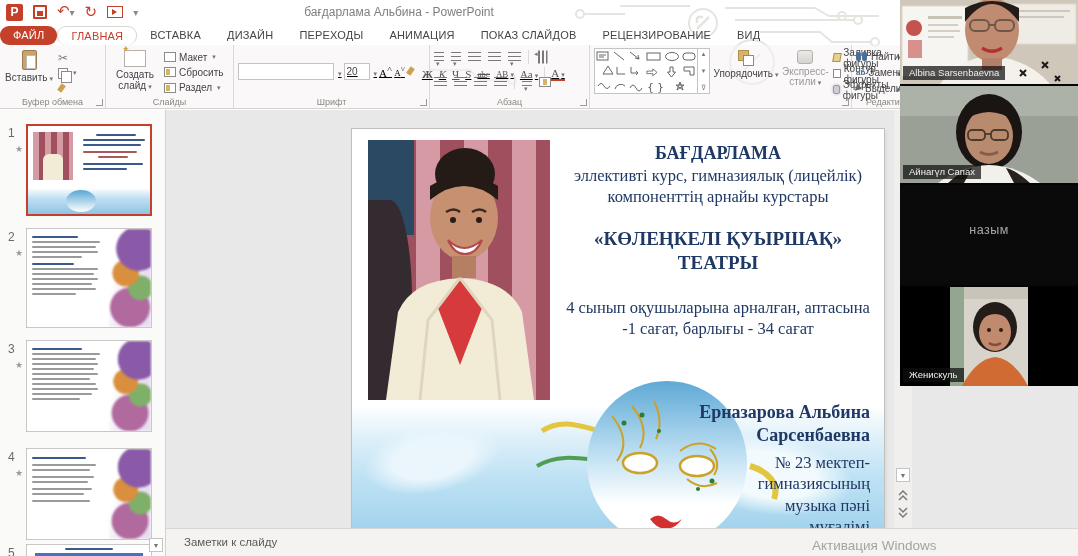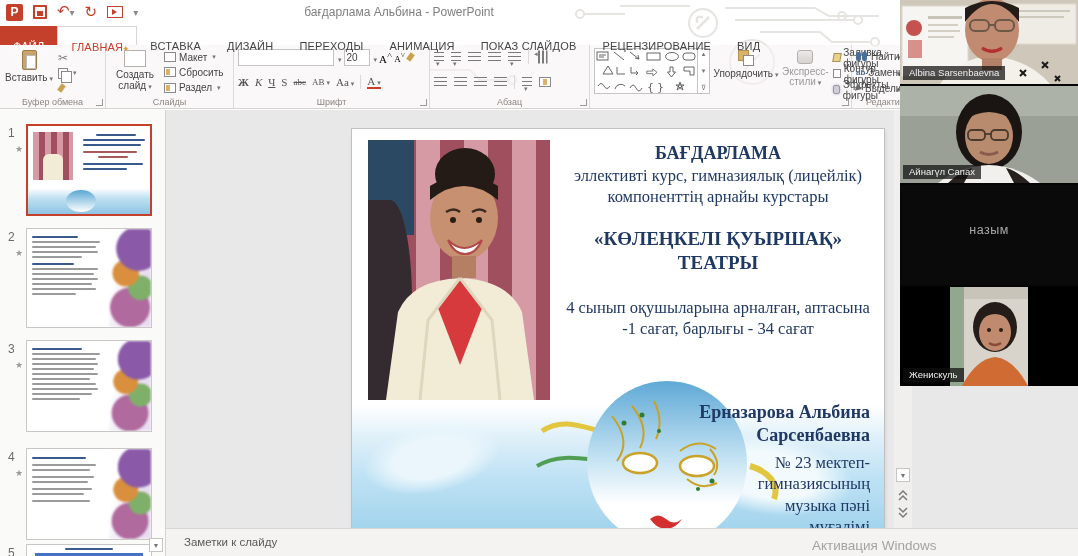--- a/index.html
+++ b/index.html
@@ -19,21 +19,21 @@
   .i-save::after { content:""; position:absolute; left:2px; top:4px; width:6px; height:5px; background:#C5402A; }
   .qat-glyph { color:#C5402A; font-size:15px; line-height:16px; }
   .qat-show { width:16px; height:12px; border:1.5px solid #C5402A; position:relative; }
   .qat-show::after { content:""; position:absolute; left:4px; top:2px; border-left:5px solid #C5402A;
                      border-top:3px solid transparent; border-bottom:3px solid transparent; }
   .qat-more { color:#8a8a8a; font-size:10px; }
   .win-title { position:absolute; left:0; right:280px; top:5px; text-align:center; font-size:12px; color:#7f7f7f; }
 
   
   .tabrow { position:absolute; left:0; top:26px; width:1078px; height:19px; display:flex; z-index:2; }
-  .tab { padding:14px 13px 0 13px; font-size:11px; color:#444; letter-spacing:.2px; cursor:default; }
+  .tab { padding:3px 13px 0 13px; font-size:11px; color:#444; letter-spacing:.2px; cursor:default;border-radius:9px; }
   .tab.file { background:#C5402A; color:#fff; }
   .tab.active { background:#fff; color:#C5402A; border:1px solid #d8d6d3; border-bottom:none; }
 
   
   .ribbon { position:absolute; left:0; top:45px; width:1078px; height:64px; display:flex; z-index:1;
             border-bottom:1px solid #d4d2cf; background:rgba(246,244,243,.6); }
   .rgroup { position:relative; height:100%; border-right:1px solid #ddd9d6; padding:3px 4px 14px 4px;
             display:flex; gap:4px; }
   .glabel { position:absolute; left:0; right:0; bottom:1px; text-align:center; font-size:9px; color:#8b8680; }
   .launcher { position:absolute; right:2px; bottom:2px; width:7px; height:7px;
@@ -249,21 +249,21 @@
           <span>Сбросить</span>
         </div>
         <div class="smallbtn dd">
           <span class="i-mini gold"></span>
           <span>Раздел</span>
         </div>
       </div>
       <div class="glabel">Слайды</div>
     </div>
 
-    <div class="rgroup" style="width:196px; flex-direction:column;">
+    <div class="rgroup" style="width:196px; flex-direction:row;text-decoration:underline;">
       <div class="fontrow1">
         <input class="combo" style="width: 96px;" value="">
         <span class="dd"></span>
         <input class="combo" style="width: 26px;" value="20">
         <span class="dd"></span>
         <span class="fbtn" style="font-size:11px;"><span>А</span><sup>˄</sup></span>
         <span class="fbtn" style="font-size:9px;"><span>А</span><sup>˅</sup></span>
         <span class="i-painter"></span>
       </div>
       <div class="fontrow2">

